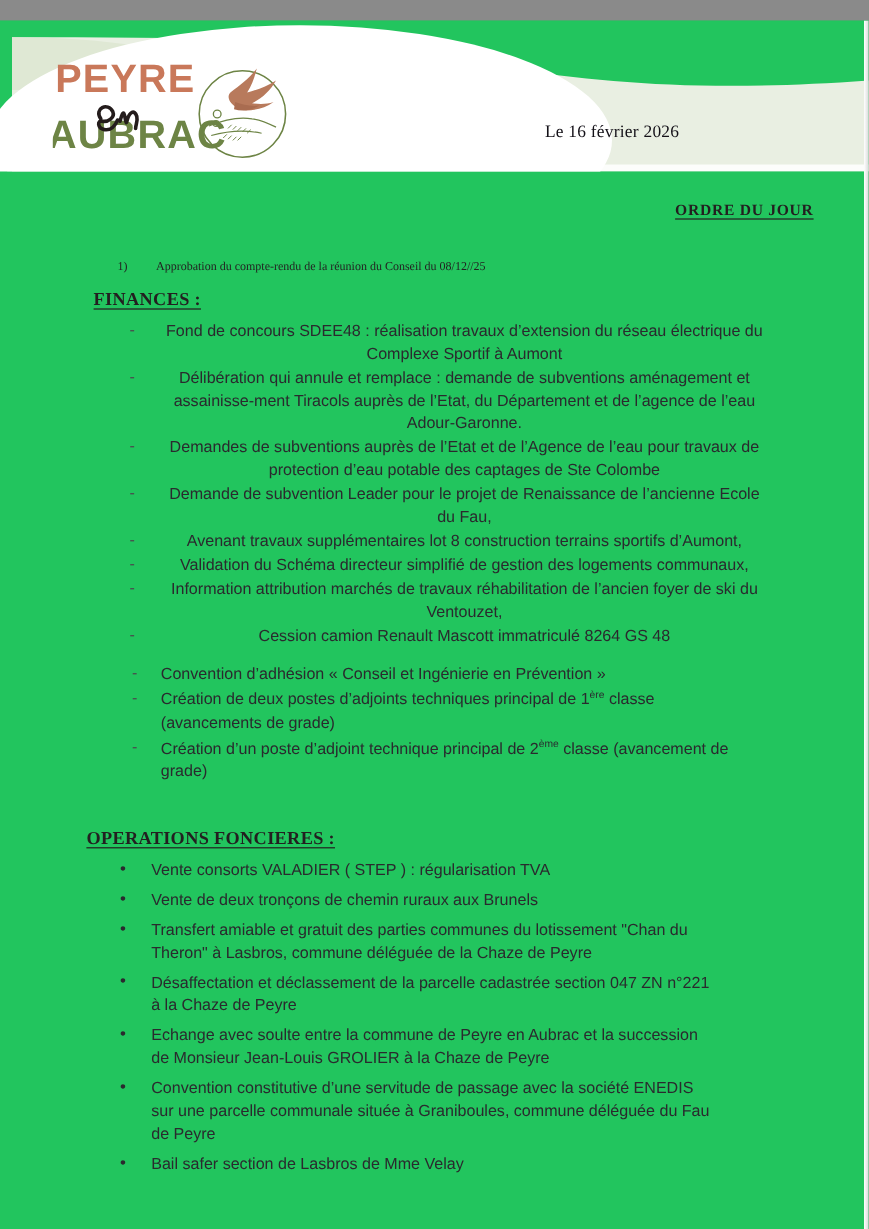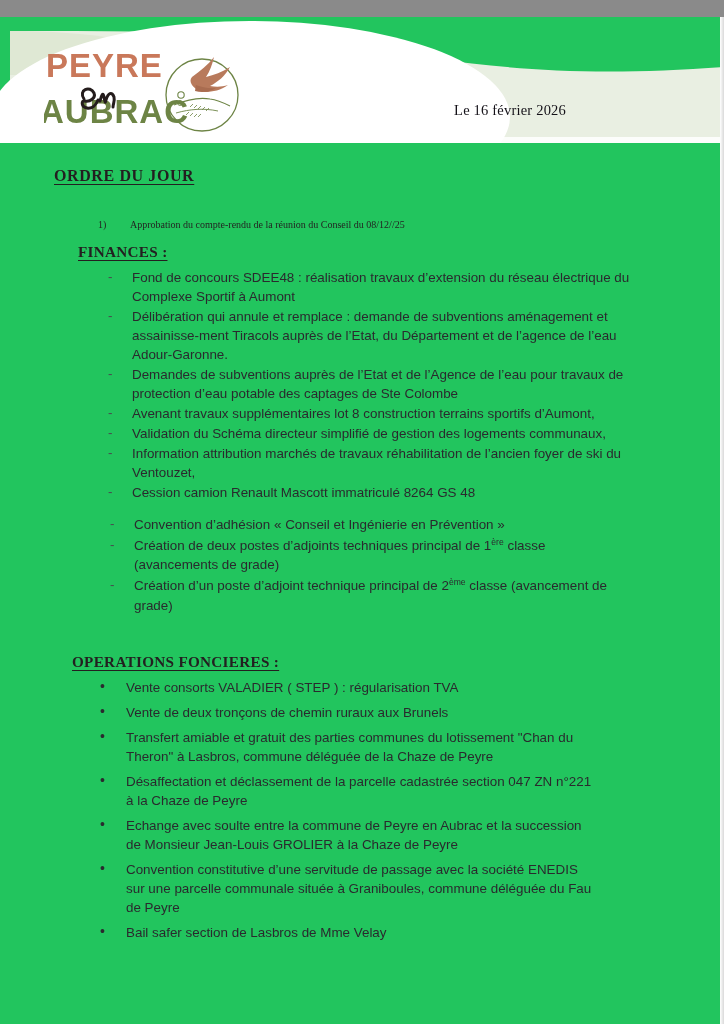--- a/index.html
+++ b/index.html
@@ -70,24 +70,24 @@
     white-space: nowrap;
   }
 
   
   .doc-body {
     position: relative;
     padding: 0 46px 0 60px;
   }
 
   .doc-title {
-    text-align: left;
+    text-align: right;
     font-family: "Liberation Serif", serif;
     font-weight: bold;
-    font-size: 16px;
+    font-size: 13px;
     letter-spacing: 0.6px;
     text-decoration: underline;
     text-underline-offset: 3px;
     margin-top: 24px;
     margin-left: -6px;
   }
 
   .item-numbered {
     font-family: "Liberation Serif", serif;
     font-size: 10px;
@@ -139,21 +139,21 @@
   }
   ul.dotlist > li::before {
     content: "\2022";
     position: absolute;
     left: 20px;
     top: -1px;
     font-size: 14px;
     color: #2a2a2e;
   }
 
-  ul.fin  { margin-left: 26px; max-width: 556px; }
+  ul.fin  { margin-left: 26px; max-width: 556px; text-align: center; }
   ul.rh   { margin-left: 28px; max-width: 520px; margin-top: 13px; }
   ul.rh > li { margin-bottom: 2px; }
   ul.of   { margin-left: 20px; max-width: 520px; }
   ul.of > li { margin-bottom: 6px; }
 
   sup { font-size: 0.64em; vertical-align: super; line-height: 0; }
 </style>
 </head>
 <body>
 
@@ -212,20 +212,21 @@
     <div class="item-numbered">
       <span class="num">1)</span><span>Approbation du compte-rendu de la réunion du Conseil du 08/12//25</span>
     </div>
 
     
     <div class="section-heading sec-finances">FINANCES :</div>
     <ul class="dashlist fin">
       <li>Fond de concours SDEE48 : réalisation travaux d’extension du réseau électrique du Complexe Sportif à Aumont</li>
       <li>Délibération qui annule et remplace : demande de subventions aménagement et assainisse-ment Tiracols auprès de l’Etat, du Département et de l’agence de l’eau Adour-Garonne.</li>
       <li>Demandes de subventions auprès de l’Etat et de l’Agence de l’eau pour travaux de protection d’eau potable des captages de Ste Colombe</li>
+      <li>Demande de subvention Leader pour le projet de Renaissance de l’ancienne Ecole du Fau,</li>
       <li>Avenant travaux supplémentaires lot 8 construction terrains sportifs d’Aumont,</li>
       <li>Validation du Schéma directeur simplifié de gestion des logements communaux,</li>
       <li>Information attribution marchés de travaux réhabilitation de l’ancien foyer de ski du Ventouzet,</li>
       <li>Cession camion Renault Mascott immatriculé 8264 GS 48</li>
     </ul>
 
     
     <ul class="dashlist rh">
       <li>Convention d’adhésion « Conseil et Ingénierie en Prévention »</li>
       <li>Création de deux postes d’adjoints techniques principal de 1<sup>ère</sup> classe (avancements de grade)</li>

